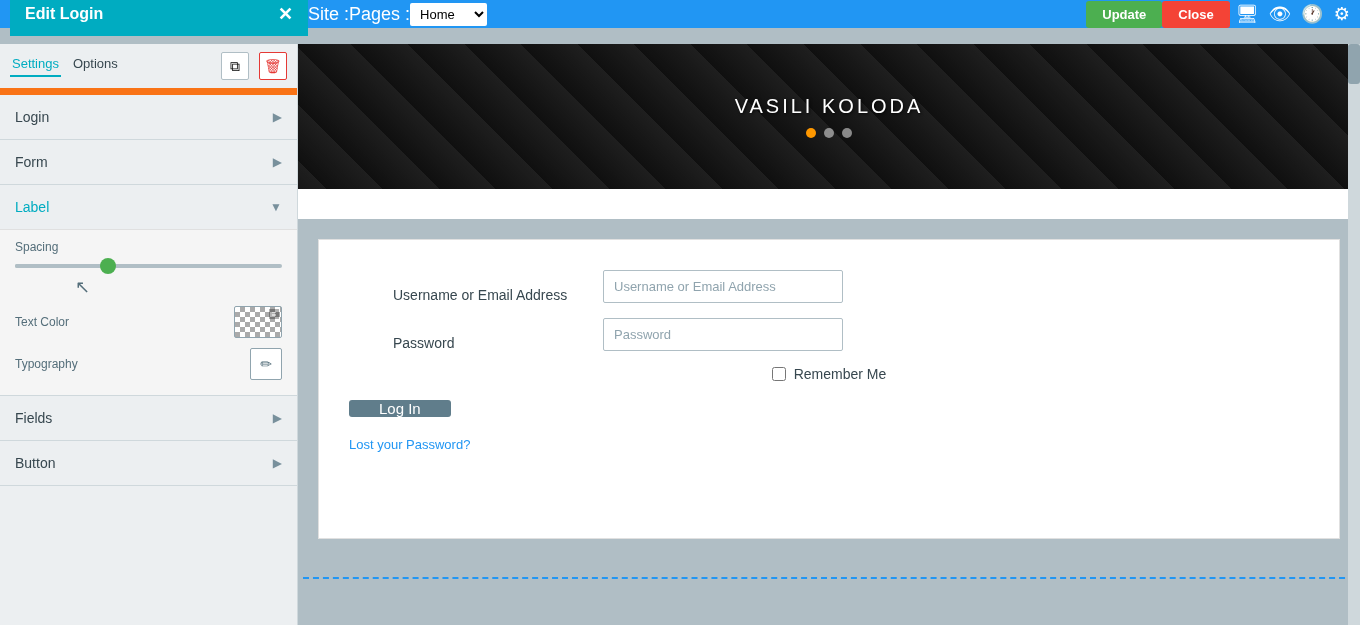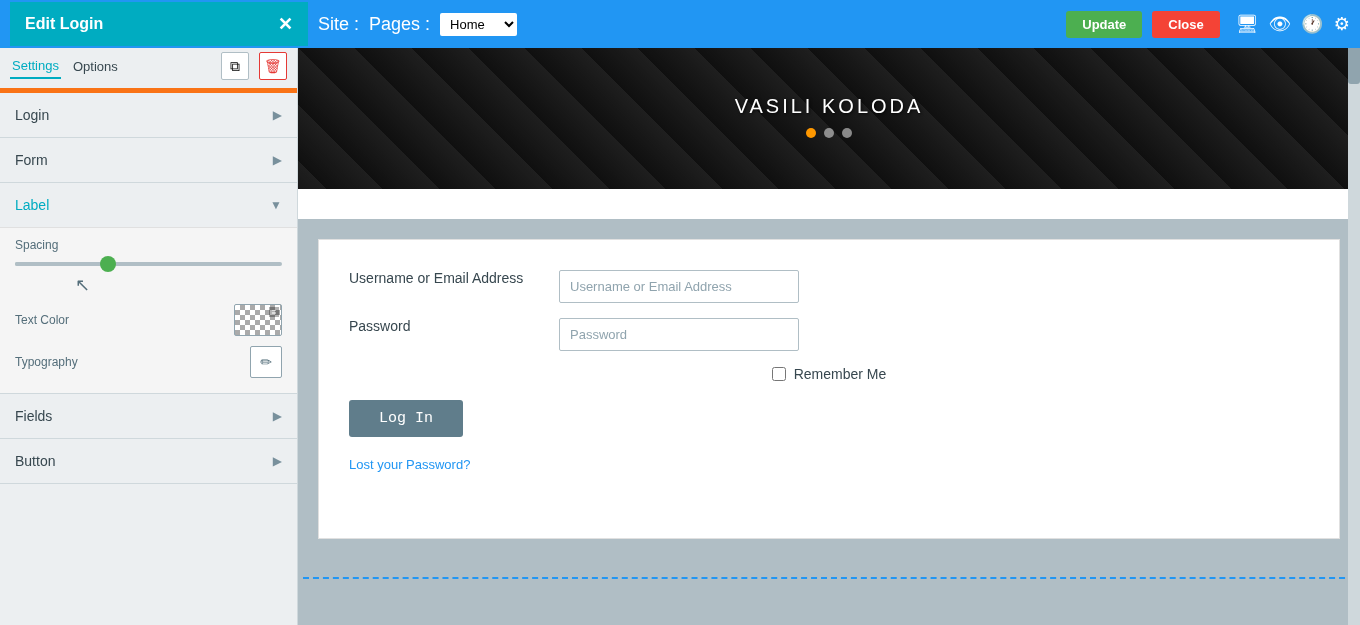--- a/index.html
+++ b/index.html
@@ -3,23 +3,22 @@
   <meta charset="utf-8">
   <style>
     * { box-sizing: border-box; margin: 0; padding: 0; }
     body { font-family: Arial, sans-serif; background: #b0bec5; overflow: hidden; }
 
     
     .topbar {
       display: flex;
       align-items: center;
       background: #2196f3;
-      height: 48px;
+      height: 28px;
       padding: 0 10px;
-      gap: 10px;
       position: fixed;
       top: 0; left: 0; right: 0;
       z-index: 100;
     }
     .topbar-left {
       display: flex;
       align-items: center;
       background: #00acc1;
       height: 44px;
       width: 298px;
@@ -95,25 +94,25 @@
       width: 298px;
       background: #eceff1;
       flex-shrink: 0;
       display: flex;
       flex-direction: column;
       overflow-y: auto;
       border-right: 1px solid #cfd8dc;
     }
     .sidebar-tabs {
       display: flex;
-      align-items: center;
+      align-items: flex-start;
       padding: 8px 10px;
       gap: 10px;
       background: #eceff1;
-      border-bottom: 5px solid #f97316;
+      border-bottom: 7px solid #f97316;
     }
     .sidebar-tab {
       font-size: 13px;
       color: #37474f;
       cursor: pointer;
       padding: 4px 2px;
     }
     .sidebar-tab.active {
       color: #00acc1;
       border-bottom: 2px solid #00acc1;
@@ -291,23 +290,24 @@
     
     .login-panel {
       background: white;
       margin: 20px 20px;
       padding: 30px 30px;
       min-height: 300px;
       border: 1px solid #e0e0e0;
     }
     .login-form-row {
       display: flex;
-      align-items: flex-start;
+      align-items: flex-end;
       margin-bottom: 15px;
       gap: 10px;
+      margin-left: 44px;
     }
     .login-form-label {
       font-size: 14px;
       color: #37474f;
       min-width: 200px;
     }
     .login-form-input {
       padding: 8px 10px;
       font-size: 13px;
       border: 1px solid #b0bec5;
@@ -328,28 +328,27 @@
       cursor: pointer;
     }
     .remember-label {
       font-size: 14px;
       color: #37474f;
     }
     .btn-login {
       background: #607d8b;
       color: white;
       border: none;
-      padding: 10px 30px;
+      padding: 0 30px;
       font-size: 15px;
       font-weight: 500;
       border-radius: 3px;
       cursor: pointer;
       display: block;
       margin-bottom: 18px;
-      font-family: Liberation Mono, monospace;
     }
     .lost-password-link {
       color: #2196f3;
       font-size: 13px;
       cursor: pointer;
       text-decoration: none;
     }
 
     
     .dashed-bottom {

